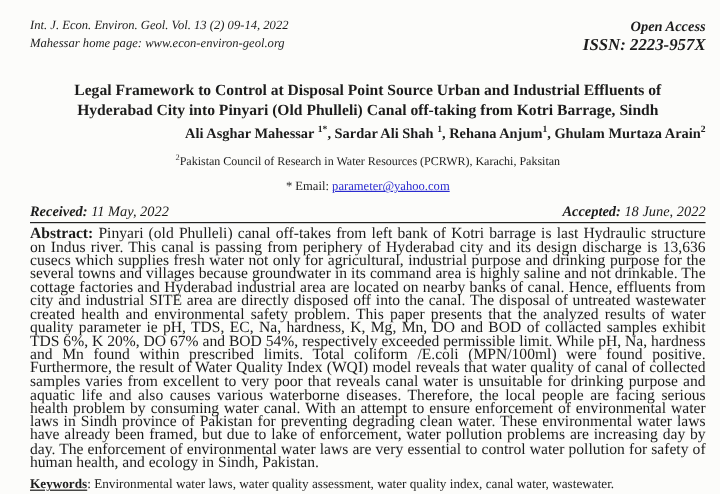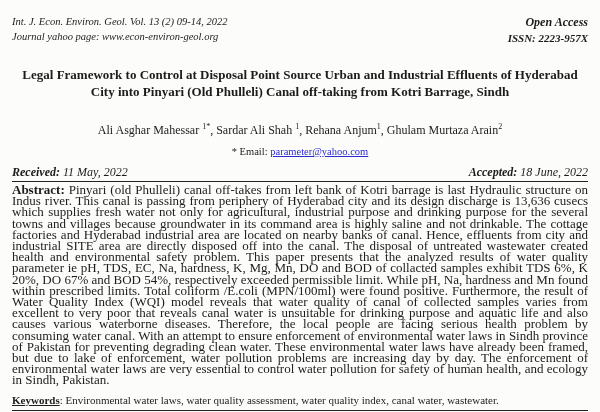--- a/index.html
+++ b/index.html
@@ -5,39 +5,39 @@
   html, body { margin:0; padding:0; }
   body {
     width:600px; height:412px;
     background:#f6f6f4;
     font-family:"Liberation Serif","DejaVu Serif",serif;
     color:#1c1c1c;
   }
   .page {
     box-sizing:border-box;
     width:600px; height:412px;
-    padding:14px 12px 0 12px;
+    padding:14px 12px 0 25px;
     background:#fcfcfa;
     overflow:hidden;
   }
   
   .header-row { display:flex; justify-content:space-between; align-items:flex-start; }
   .header-left .journal-ref,
   .header-left .journal-home {
     font-style:italic; font-size:10.5px; line-height:15px; white-space:nowrap;
   }
   .header-right { text-align:right; }
   .open-access { font-weight:bold; font-style:italic; font-size:12px; line-height:17px; }
-  .issn { font-weight:bold; font-style:italic; font-size:11px; line-height:13px; margin-top:1px; }
+  .issn { font-weight:bold; font-style:italic; font-size:14px; line-height:13px; margin-top:1px; }
   
   .title {
     font-size:13px; font-weight:bold; text-align:center;
     line-height:16.5px; margin:22px 4px 0 4px;
   }
-  .authors { text-align:center; font-weight:normal; font-size:12px; line-height:14px; margin-top:20px; }
+  .authors { text-align:right; font-weight:bold; font-size:12px; line-height:14px; margin-top:1px; }
   .authors sup { font-size:8px; }
   .affiliations { text-align:center; font-size:10px; line-height:12px; margin-top:7px; }
   .affiliations sup { font-size:7px; }
   .email-line { text-align:center; font-size:10.5px; line-height:12px; margin-top:9px; }
   .email-link { color:#2b2bd0; text-decoration:underline; cursor:pointer; }
   
   .dates-row {
     display:flex; justify-content:space-between;
     font-size:12px; font-style:italic; line-height:13px;
     margin-top:8px; padding-bottom:2px;
@@ -59,35 +59,36 @@
   .kw-label { font-weight:bold; text-decoration:underline; }
 </style>
 </head>
 <body>
 
 <div class="page">
 
   <div class="header-row">
     <div class="header-left">
       <div class="journal-ref">Int. J. Econ. Environ. Geol. Vol. 13 (2) 09-14, 2022</div>
-      <div class="journal-home">Journal yahoo page: www.econ-environ-geol.org</div>
+      <div class="journal-home">Mahessar home page: www.econ-environ-geol.org</div>
     </div>
     <div class="header-right">
       <div class="open-access">Open Access</div>
       <div class="issn">ISSN: 2223-957X</div>
     </div>
   </div>
 
   <div class="title">Legal Framework to Control at Disposal Point Source Urban and Industrial Effluents of Hyderabad City into Pinyari (Old Phulleli) Canal off-taking from Kotri Barrage, Sindh</div>
 
   <div class="authors">
     <span><span>Ali Asghar Mahessar </span><sup>1*</sup></span><span><span>, Sardar Ali Shah </span><sup>1</sup></span><span><span>, Rehana Anjum</span><sup>1</sup></span><span><span>, Ghulam Murtaza Arain</span><sup>2</sup></span>
   </div>
 
   <div class="affiliations">
+    <div><sup>2</sup><span>Pakistan Council of Research in Water Resources (PCRWR), Karachi, Paksitan</span></div>
   </div>
 
   <div class="email-line">
     <span>* Email: </span><a class="email-link">parameter@yahoo.com</a>
   </div>
 
   <div class="dates-row">
     <span><b>Received:</b><span> 11 May, 2022</span></span>
     <span><b>Accepted:</b><span> 18 June, 2022</span></span>
   </div>

